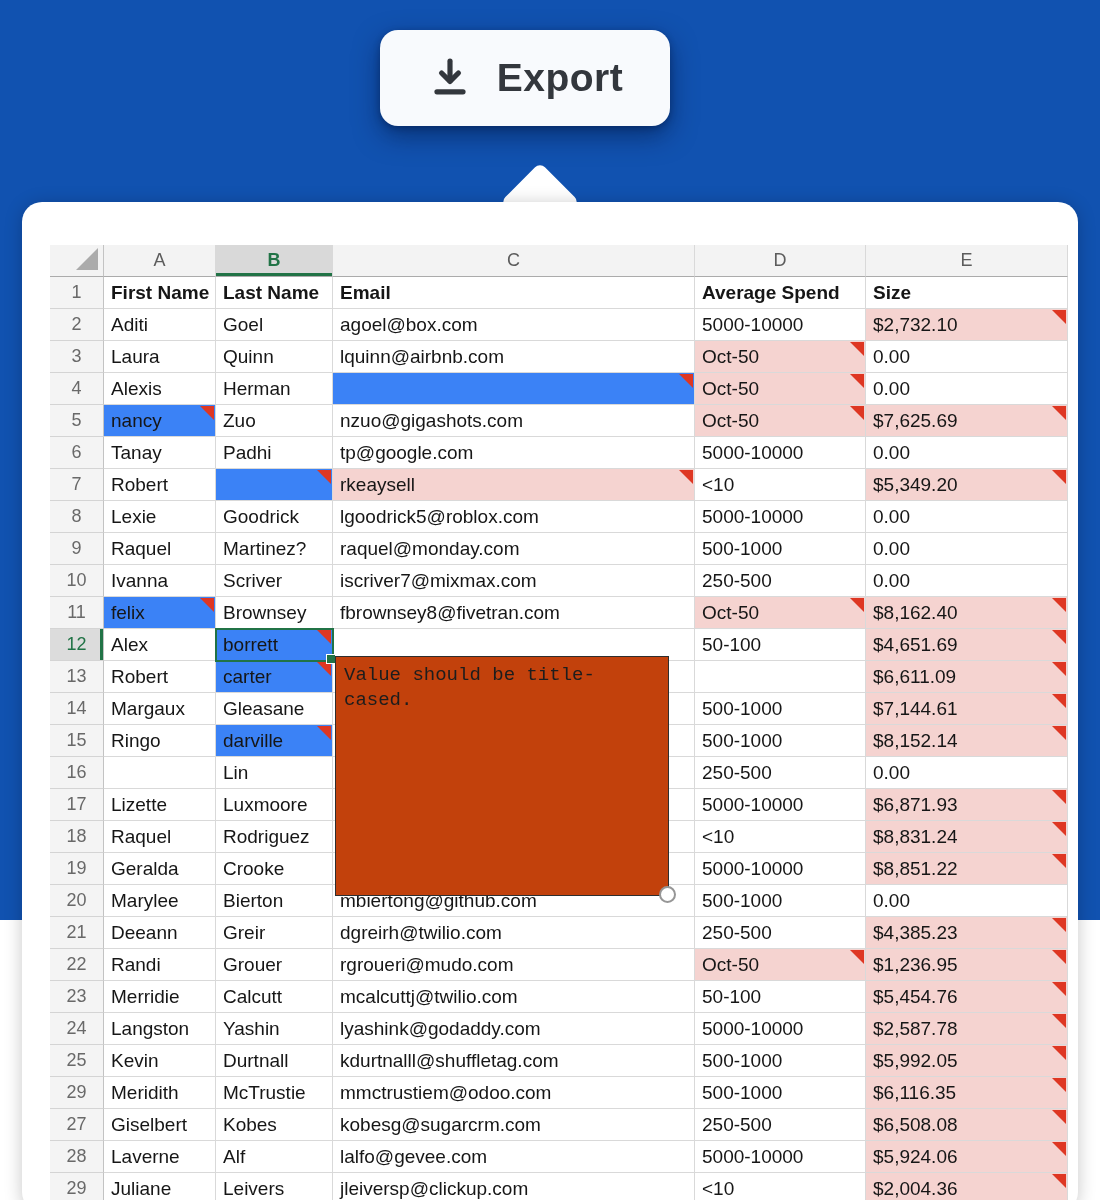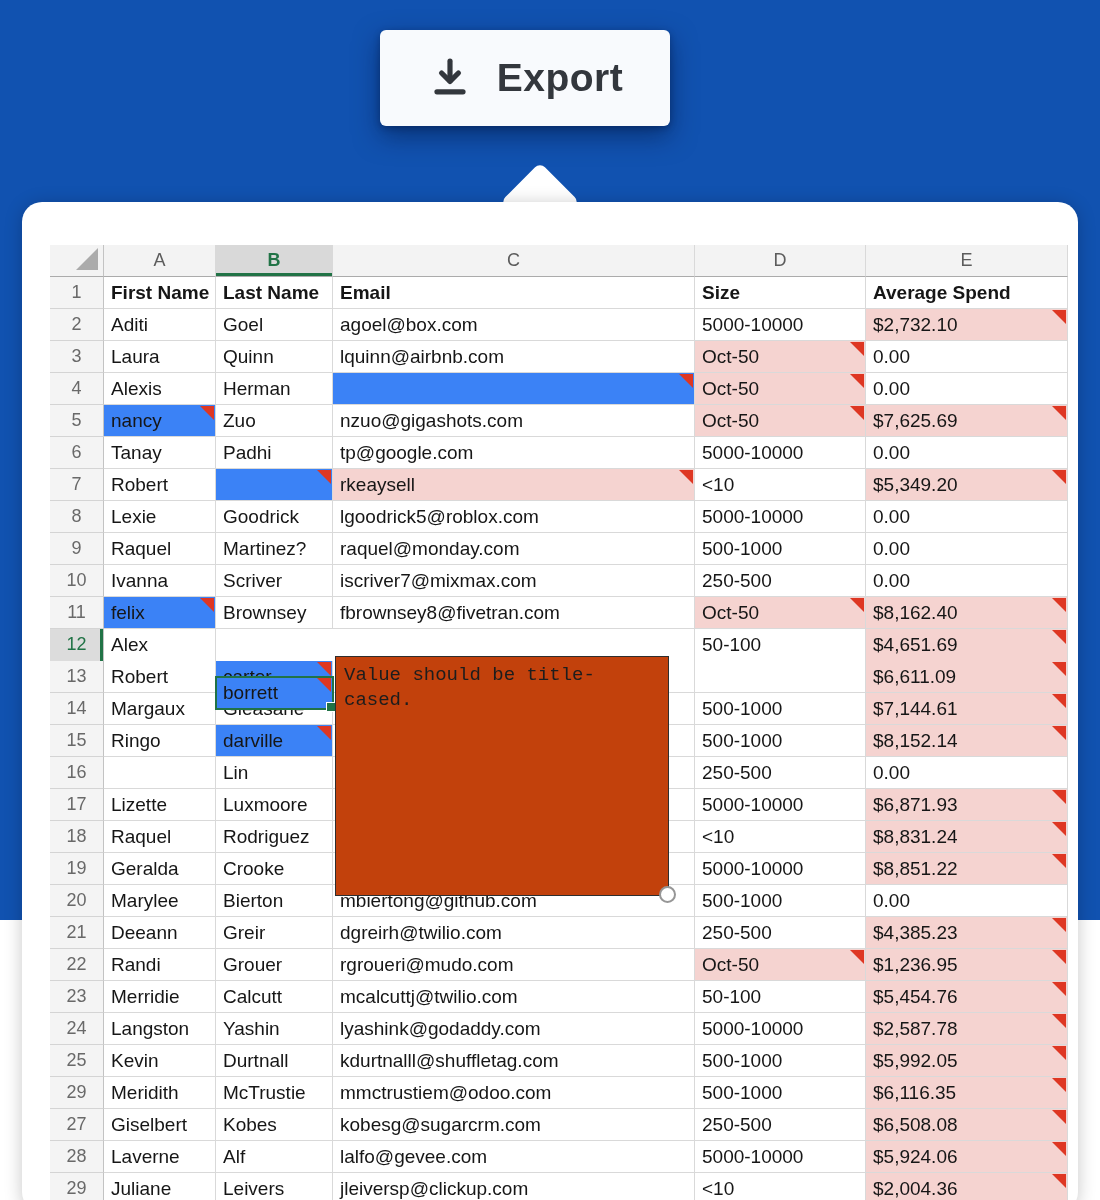--- a/index.html
+++ b/index.html
@@ -6,21 +6,21 @@
   body{
     width:1100px;height:1200px;overflow:hidden;position:relative;
     background:#ffffff;
     font-family:"Liberation Sans", sans-serif;
   }
   .blue-bg{position:absolute;left:0;top:0;width:1100px;height:920px;background:#1152b0;}
 
   
   .export-btn{
     position:absolute;left:380px;top:30px;width:290px;height:96px;
-    background:#f8fafd;border:none;border-radius:6px;
+    background:#f8fafd;border:none;border-radius:18px;
     display:flex;align-items:center;justify-content:center;gap:24px;
     box-shadow:0 10px 26px rgba(0,20,60,.5), 0 2px 6px rgba(0,20,60,.35);
     cursor:pointer;
   }
   .export-btn .lbl{font-size:39px;font-weight:700;color:#33373d;letter-spacing:.5px;}
 
   
   .card{
     position:absolute;left:22px;top:202px;width:1056px;height:1010px;
     background:#ffffff;border-radius:20px;
@@ -61,21 +61,21 @@
   .corner-tri{
     position:absolute;right:5px;bottom:6px;width:0;height:0;
     border-bottom:22px solid #ababab;border-left:22px solid transparent;
   }
   .bg-pink{background:#f5d3d0;}
   .bg-yellow{background:#3b82f6;}
   .flag{
     position:absolute;top:1px;right:1px;width:0;height:0;
     border-top:14px solid #de3723;border-left:14px solid transparent;
   }
-  .sel-cell{outline:2px solid #217346;outline-offset:-1px;z-index:3;margin-top:48px;}
+  .sel-cell{outline:2px solid #217346;outline-offset:-1px;z-index:3;}
   .fill-handle{
     position:absolute;right:-4px;bottom:-4px;width:8px;height:8px;
     background:#217346;border:1px solid #ffffff;z-index:4;
   }
 
   
   .comment{
     position:absolute;left:335px;top:656px;width:334px;height:240px;
     background:#c2410c;border:1.5px solid #2e2e2e;box-sizing:border-box;
     font-family:"Liberation Mono", monospace;font-size:19px;line-height:25px;
@@ -114,22 +114,22 @@
       <div class="cell sel-col">B</div>
       <div class="cell">C</div>
       <div class="cell">D</div>
       <div class="cell">E</div>
     </div>
     <div class="srow bold">
       <div class="gutter">1</div>
       <div class="cell">First Name</div>
       <div class="cell">Last Name</div>
       <div class="cell">Email</div>
+      <div class="cell">Average Spend</div>
       <div class="cell">Size</div>
-      <div class="cell">Average Spend</div>
     </div>
     <div class="srow">
       <div class="gutter">2</div>
       <div class="cell">Aditi</div>
       <div class="cell">Goel</div>
       <div class="cell">agoel@box.com</div>
       <div class="cell">5000-10000</div>
       <div class="cell bg-pink">$2,732.10<div class="flag"></div></div>
     </div>
     <div class="srow">

